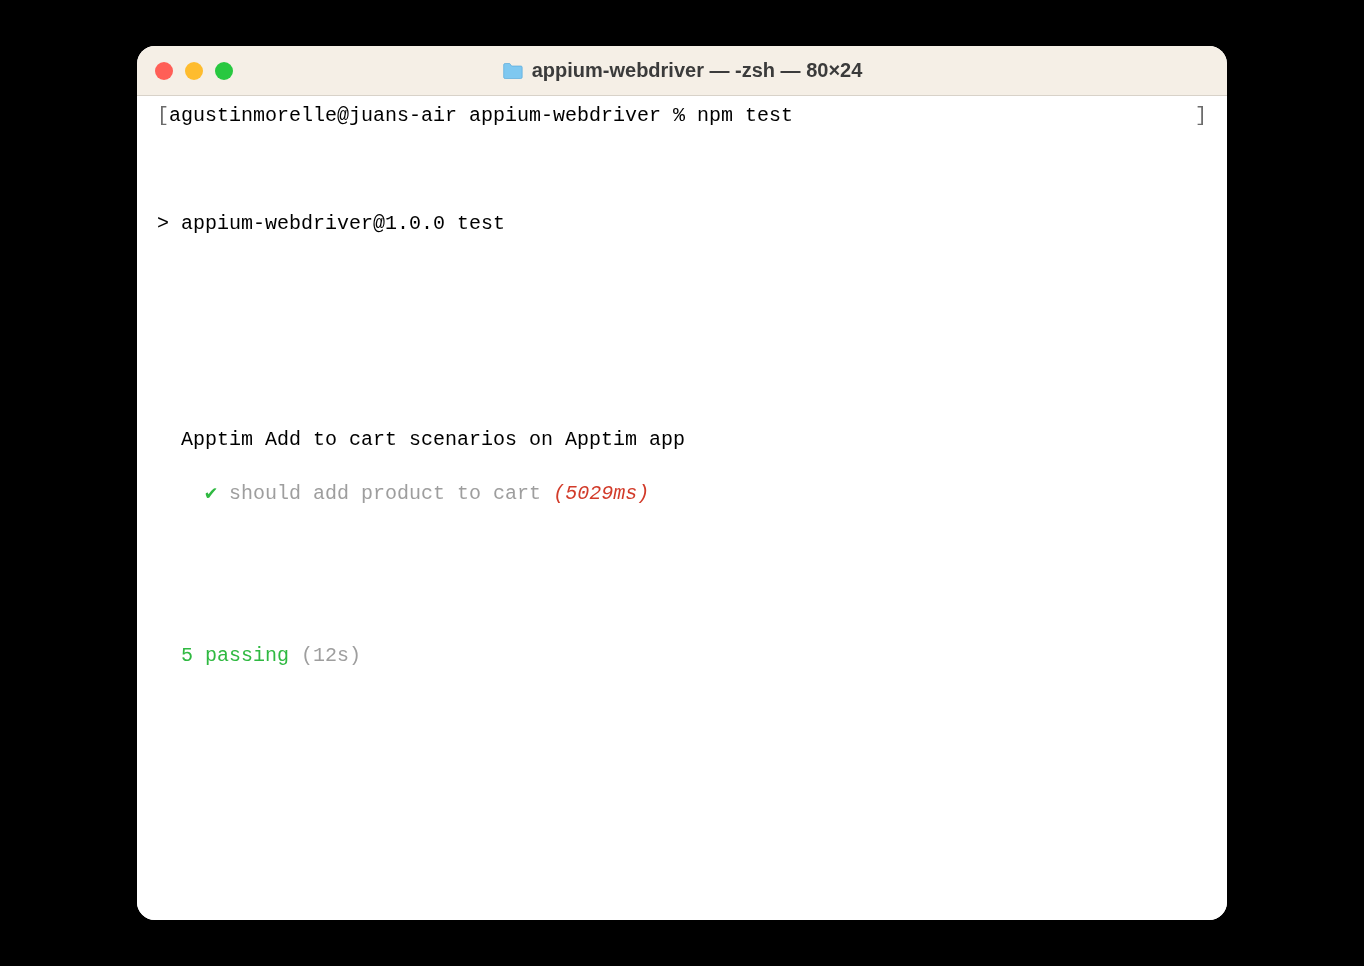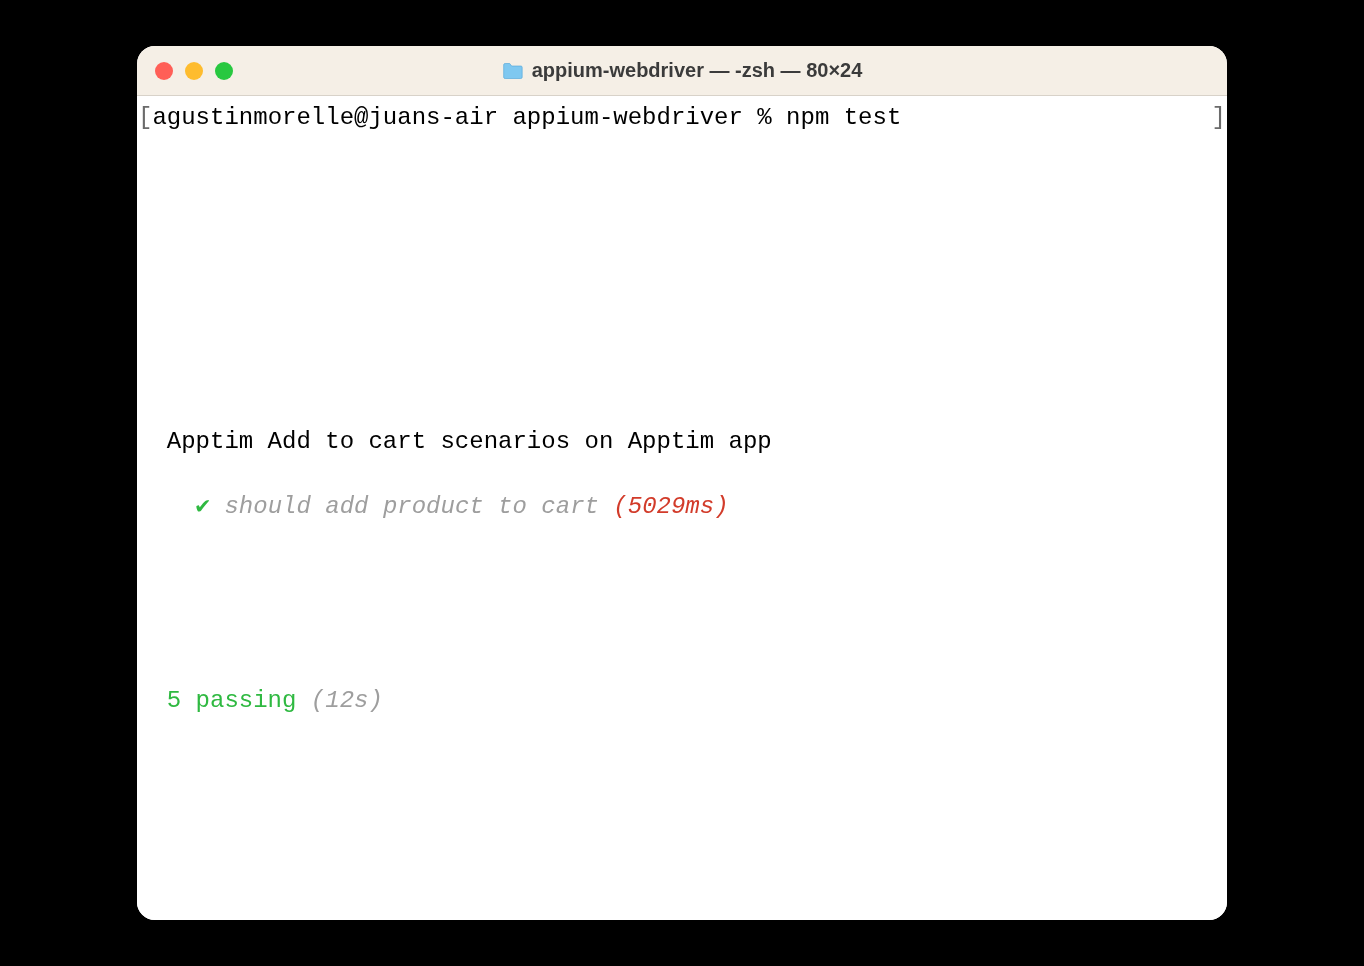--- a/index.html
+++ b/index.html
@@ -61,31 +61,31 @@
       color: #3b3b3b;
     }
     .folder-icon {
       width: 22px;
       height: 18px;
       display: inline-block;
     }
     .terminal-body {
       flex: 1;
       background: #ffffff;
-      padding: 6px 1px;
-      font-size: 24px;
+      padding: 6px 20px;
+      font-size: 20px;
       line-height: 1.35;
       color: #000000;
       white-space: pre;
       overflow: hidden;
     }
     .dim { color: #6b6b6b; }
     .green { color: #2fb941; }
     .red { color: #d23b2a; font-style: italic; }
-    .gray { color: #9e9e9e; font-style: italic; }
+    .gray { color: #9e9e9e; }
     .line {
       display: block;
     }
   </style>
 </head>
 <body>
 
 <div class="terminal-window">
   <div class="titlebar">
     <div class="traffic-lights">
@@ -97,20 +97,21 @@
       <span class="folder-icon">
         <svg viewBox="0 0 22 18" width="22" height="18">
           <path d="M2 3 C2 2 2.5 1.5 3.5 1.5 L8 1.5 L10 4 L19 4 C20 4 20.5 4.5 20.5 5.5 L20.5 15 C20.5 16 20 16.5 19 16.5 L3.5 16.5 C2.5 16.5 2 16 2 15 Z" fill="#7fc8f0" stroke="#4aa3d8" stroke-width="0.6"></path>
         </svg>
       </span>
       <span>appium-webdriver — -zsh — 80×24</span>
     </div>
   </div>
   <div class="terminal-body"><span class="line"><span class="dim">[</span><span>agustinmorelle@juans-air appium-webdriver % </span><span>npm test</span><span class="dim" style="float:right">]</span></span>
 <span class="line"> </span>
+<span class="line">&gt; appium-webdriver@1.0.0 test</span>
 <span class="line"> </span>
 <span class="line"> </span>
 <span class="line"> </span>
 <span class="line">  Apptim Add to cart scenarios on Apptim app</span>
 <span class="line"><span class="green">    ✔ </span><span class="gray">should add product to cart </span><span class="red">(5029ms)</span></span>
 <span class="line"> </span>
 <span class="line"> </span>
 <span class="line"><span class="green">  5 passing</span><span class="gray"> (12s)</span></span>
 <span class="line"> </span>
 </div>

